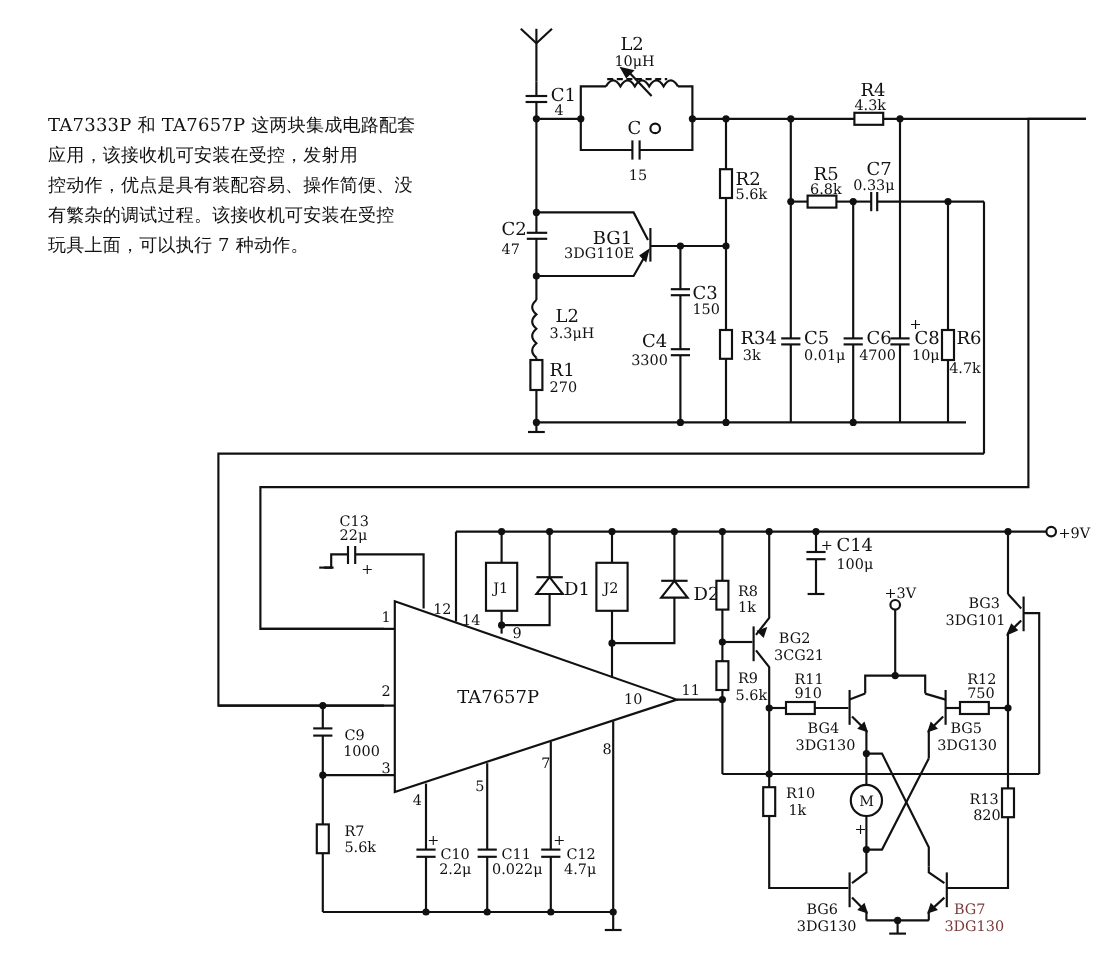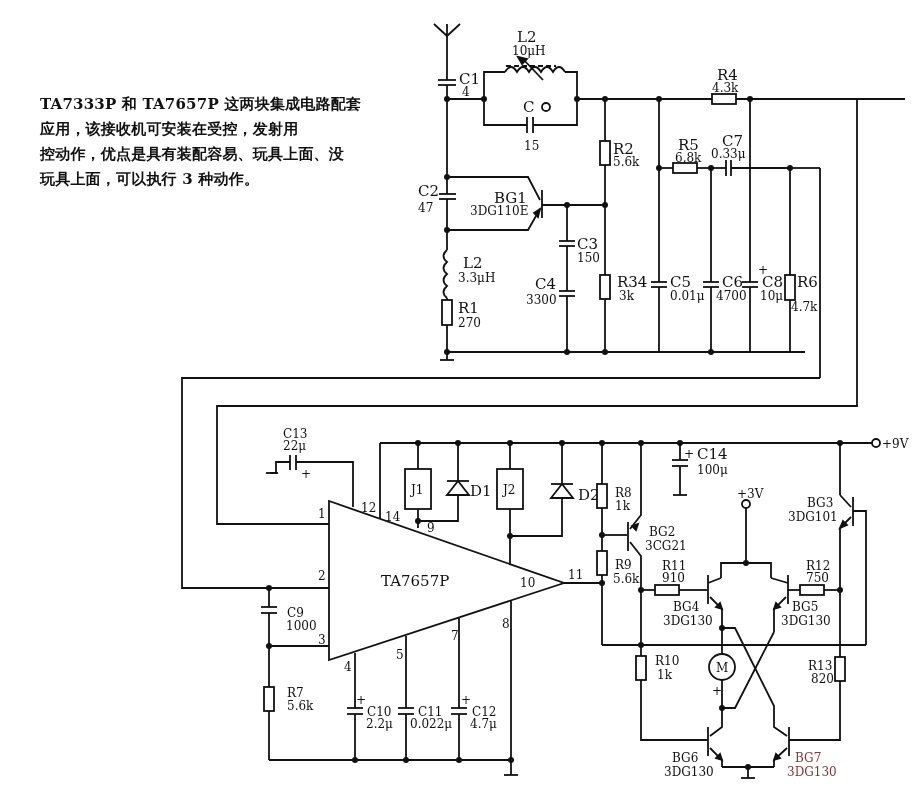--- a/index.html
+++ b/index.html
@@ -1,35 +1,36 @@
 <!DOCTYPE html>
 <html><head>
 <meta charset="utf-8">
 <style>
   html, body { margin:0; padding:0; background:#ffffff; }
   body { width:921px; height:795px; position:relative; overflow:hidden; font-family:"DejaVu Serif", serif; color:#111; }
-  #desc { position:absolute; left:40px; top:92px; width:345px; font-size:15px; line-height:25px; font-weight:bold; font-family:"DejaVu Serif", serif; letter-spacing:0.2px; }
+  #desc { position:absolute; left:40px; top:92px; width:345px; font-size:15px; line-height:25px; font-weight:normal; font-family:"DejaVu Serif", serif; letter-spacing:0.2px; }
   #desc div { white-space:nowrap; }
   svg { position:absolute; left:0; top:0; }
   svg line, svg polyline, svg path, svg rect, svg circle, svg polygon { stroke:#111; stroke-width:1.8; fill:none; }
   svg .dot { fill:#111; stroke:none; }
   svg .fill { fill:#111; }
   svg text { font-family:"DejaVu Serif", serif; font-size:12px; fill:#111; stroke:none; }
   svg text.big { font-size:15px; }
   svg text.red { fill:#7a3a3a; }
   svg .white { fill:#fff; }
 </style>
 </head>
 <body>
 
 <div id="desc">
   <div>TA7333P 和 TA7657P 这两块集成电路配套</div>
   <div>应用，该接收机可安装在受控，发射用</div>
-  <div>控动作，优点是具有装配容易、玩具上面、没</div>
-  <div>玩具上面，可以执行 3 种动作。</div>
+  <div>控动作，优点是具有装配容易、操作简便、没</div>
+  <div>有繁杂的调试过程。该接收机可安装在受控</div>
+  <div>玩具上面，可以执行 7 种动作。</div>
 </div>
 
 <svg width="921" height="795" viewBox="0 0 921 795">
 
   <g>
     <line x1="447" y1="24" x2="447" y2="68"></line>
     <line x1="434" y1="24" x2="447" y2="36"></line>
     <line x1="460" y1="24" x2="447" y2="36"></line>
   </g>
 

